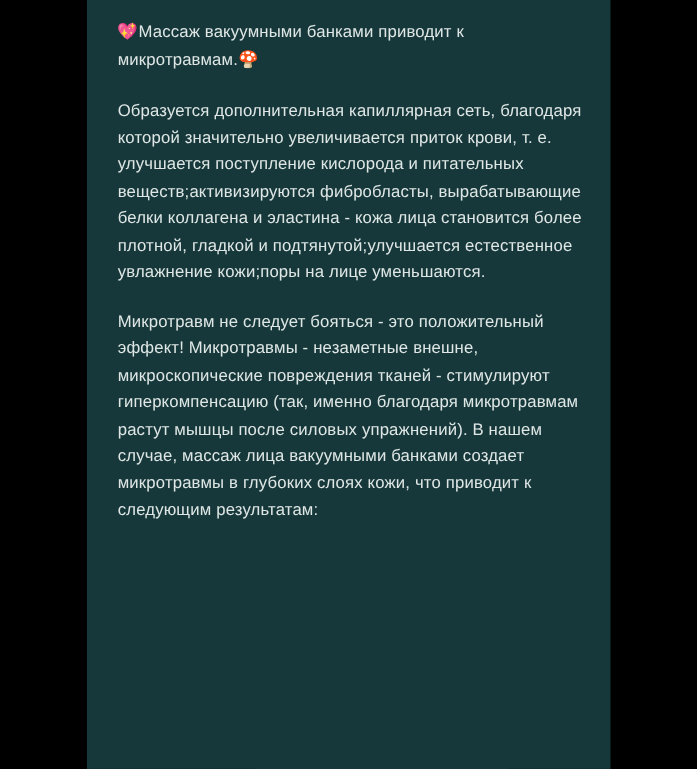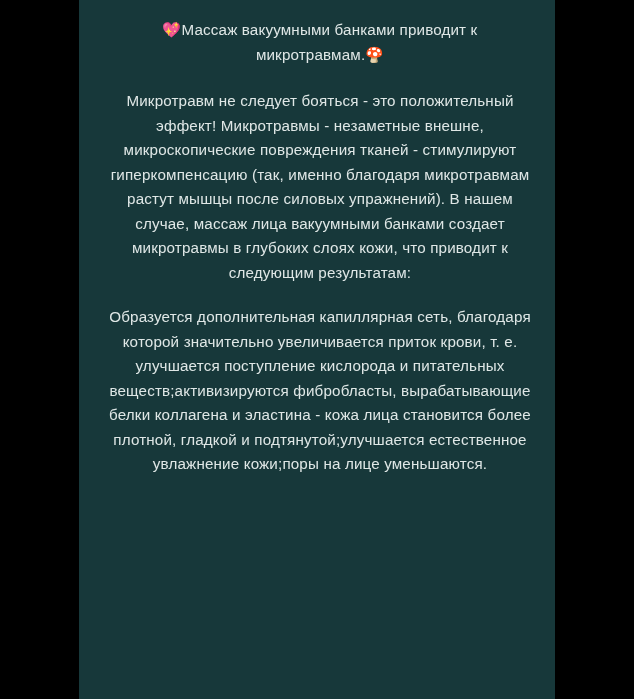--- a/index.html
+++ b/index.html
@@ -28,21 +28,20 @@
     background: #17383a;
     box-sizing: border-box;
     padding: 18px 22px 10px 28px;
   }
   .para {
     color: #dfe7e6;
     font-size: 15.2px;
     line-height: 24.5px;
     margin: 0 0 20px 0;
     letter-spacing: 0.01em;
-    text-align: center;
   }
   .para.first {
     margin-bottom: 22px;
   }
   .emoji {
     font-size: 15px;
     line-height: 1;
   }
   .last {
     margin-bottom: 0;
@@ -62,19 +61,19 @@
 
 <div class="screen">
 
   <div class="bar-left"></div>
   <div class="bar-right"></div>
 
   <div class="card">
 
     <p class="para first"><span class="emoji">💖</span><span>Массаж вакуумными банками приводит к микротравмам.</span><span class="emoji">🍄</span></p>
 
+    <p class="para">Образуется дополнительная капиллярная сеть, благодаря которой значительно увеличивается приток крови, т. е. улучшается поступление кислорода и питательных веществ;активизируются фибробласты, вырабатывающие белки коллагена и эластина - кожа лица становится более плотной, гладкой и подтянутой;улучшается естественное увлажнение кожи;поры на лице уменьшаются.</p>
+
     <p class="para">Микротравм не следует бояться - это положительный эффект! Микротравмы - незаметные внешне, микроскопические повреждения тканей - стимулируют гиперкомпенсацию (так, именно благодаря микротравмам растут мышцы после силовых упражнений). В нашем случае, массаж лица вакуумными банками создает микротравмы в глубоких слоях кожи, что приводит к следующим результатам:</p>
-
-    <p class="para">Образуется дополнительная капиллярная сеть, благодаря которой значительно увеличивается приток крови, т. е. улучшается поступление кислорода и питательных веществ;активизируются фибробласты, вырабатывающие белки коллагена и эластина - кожа лица становится более плотной, гладкой и подтянутой;улучшается естественное увлажнение кожи;поры на лице уменьшаются.</p>
 
 
   </div>
 </div>
 
 </body></html>

